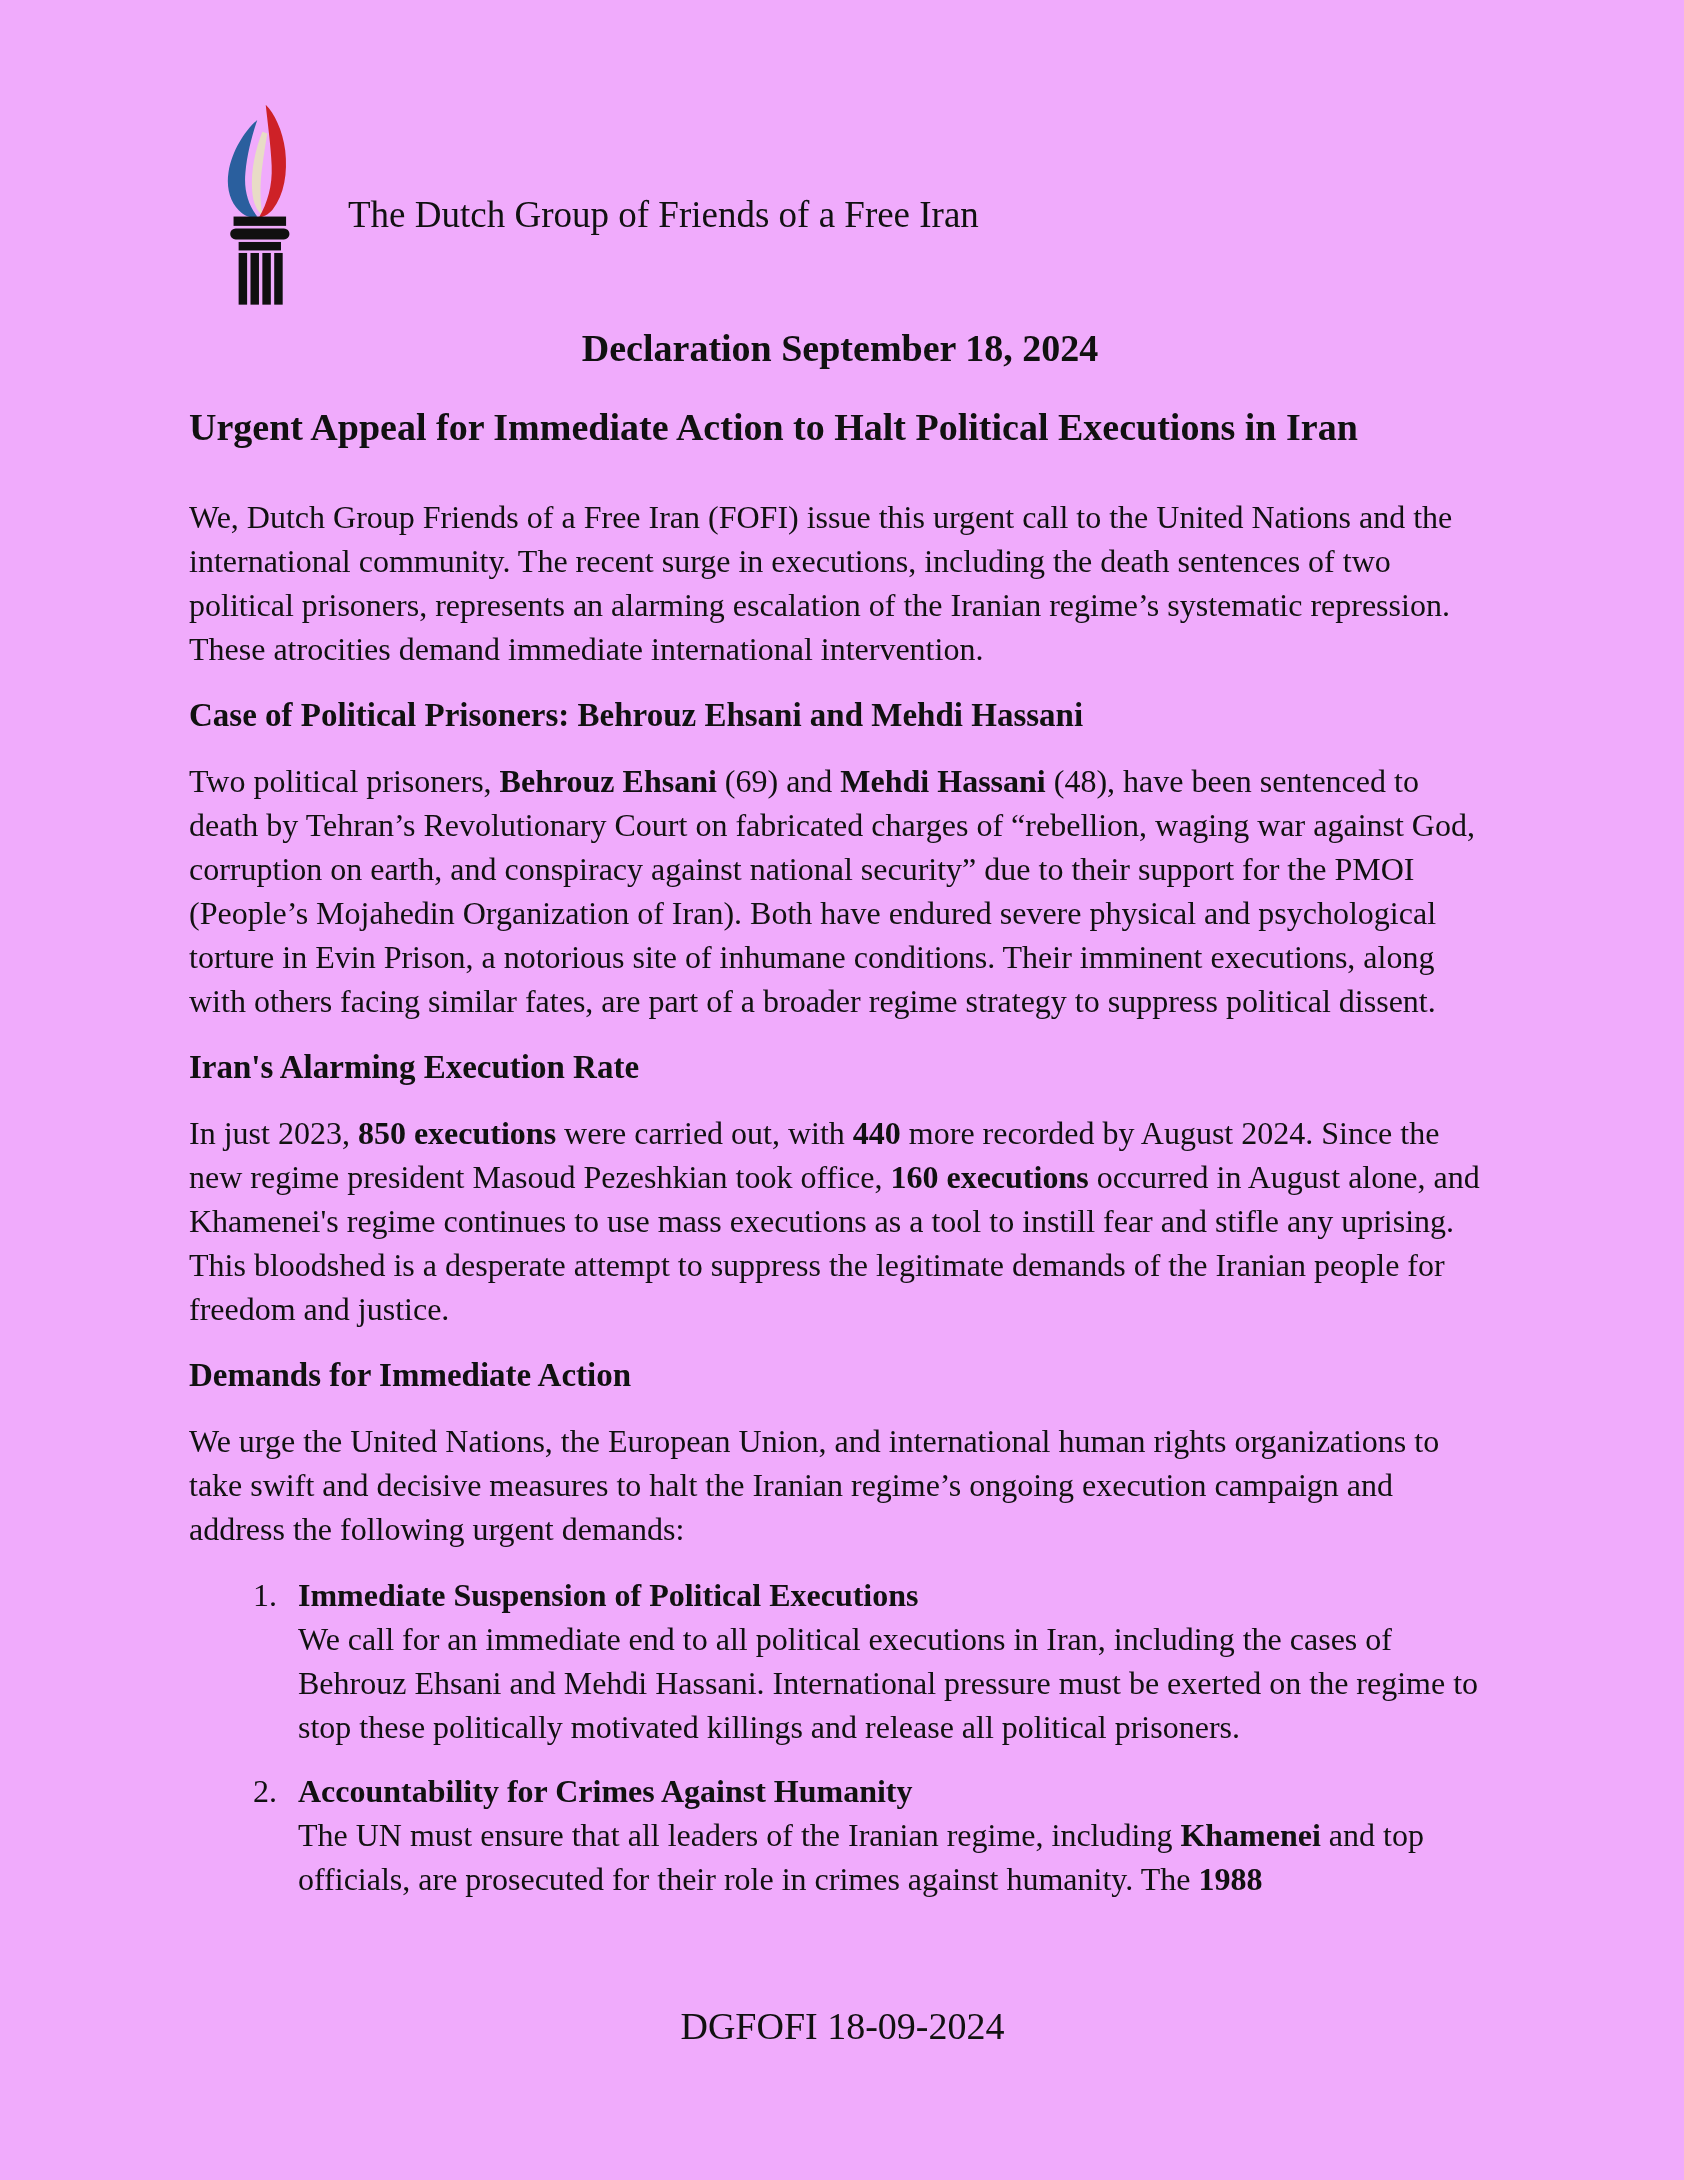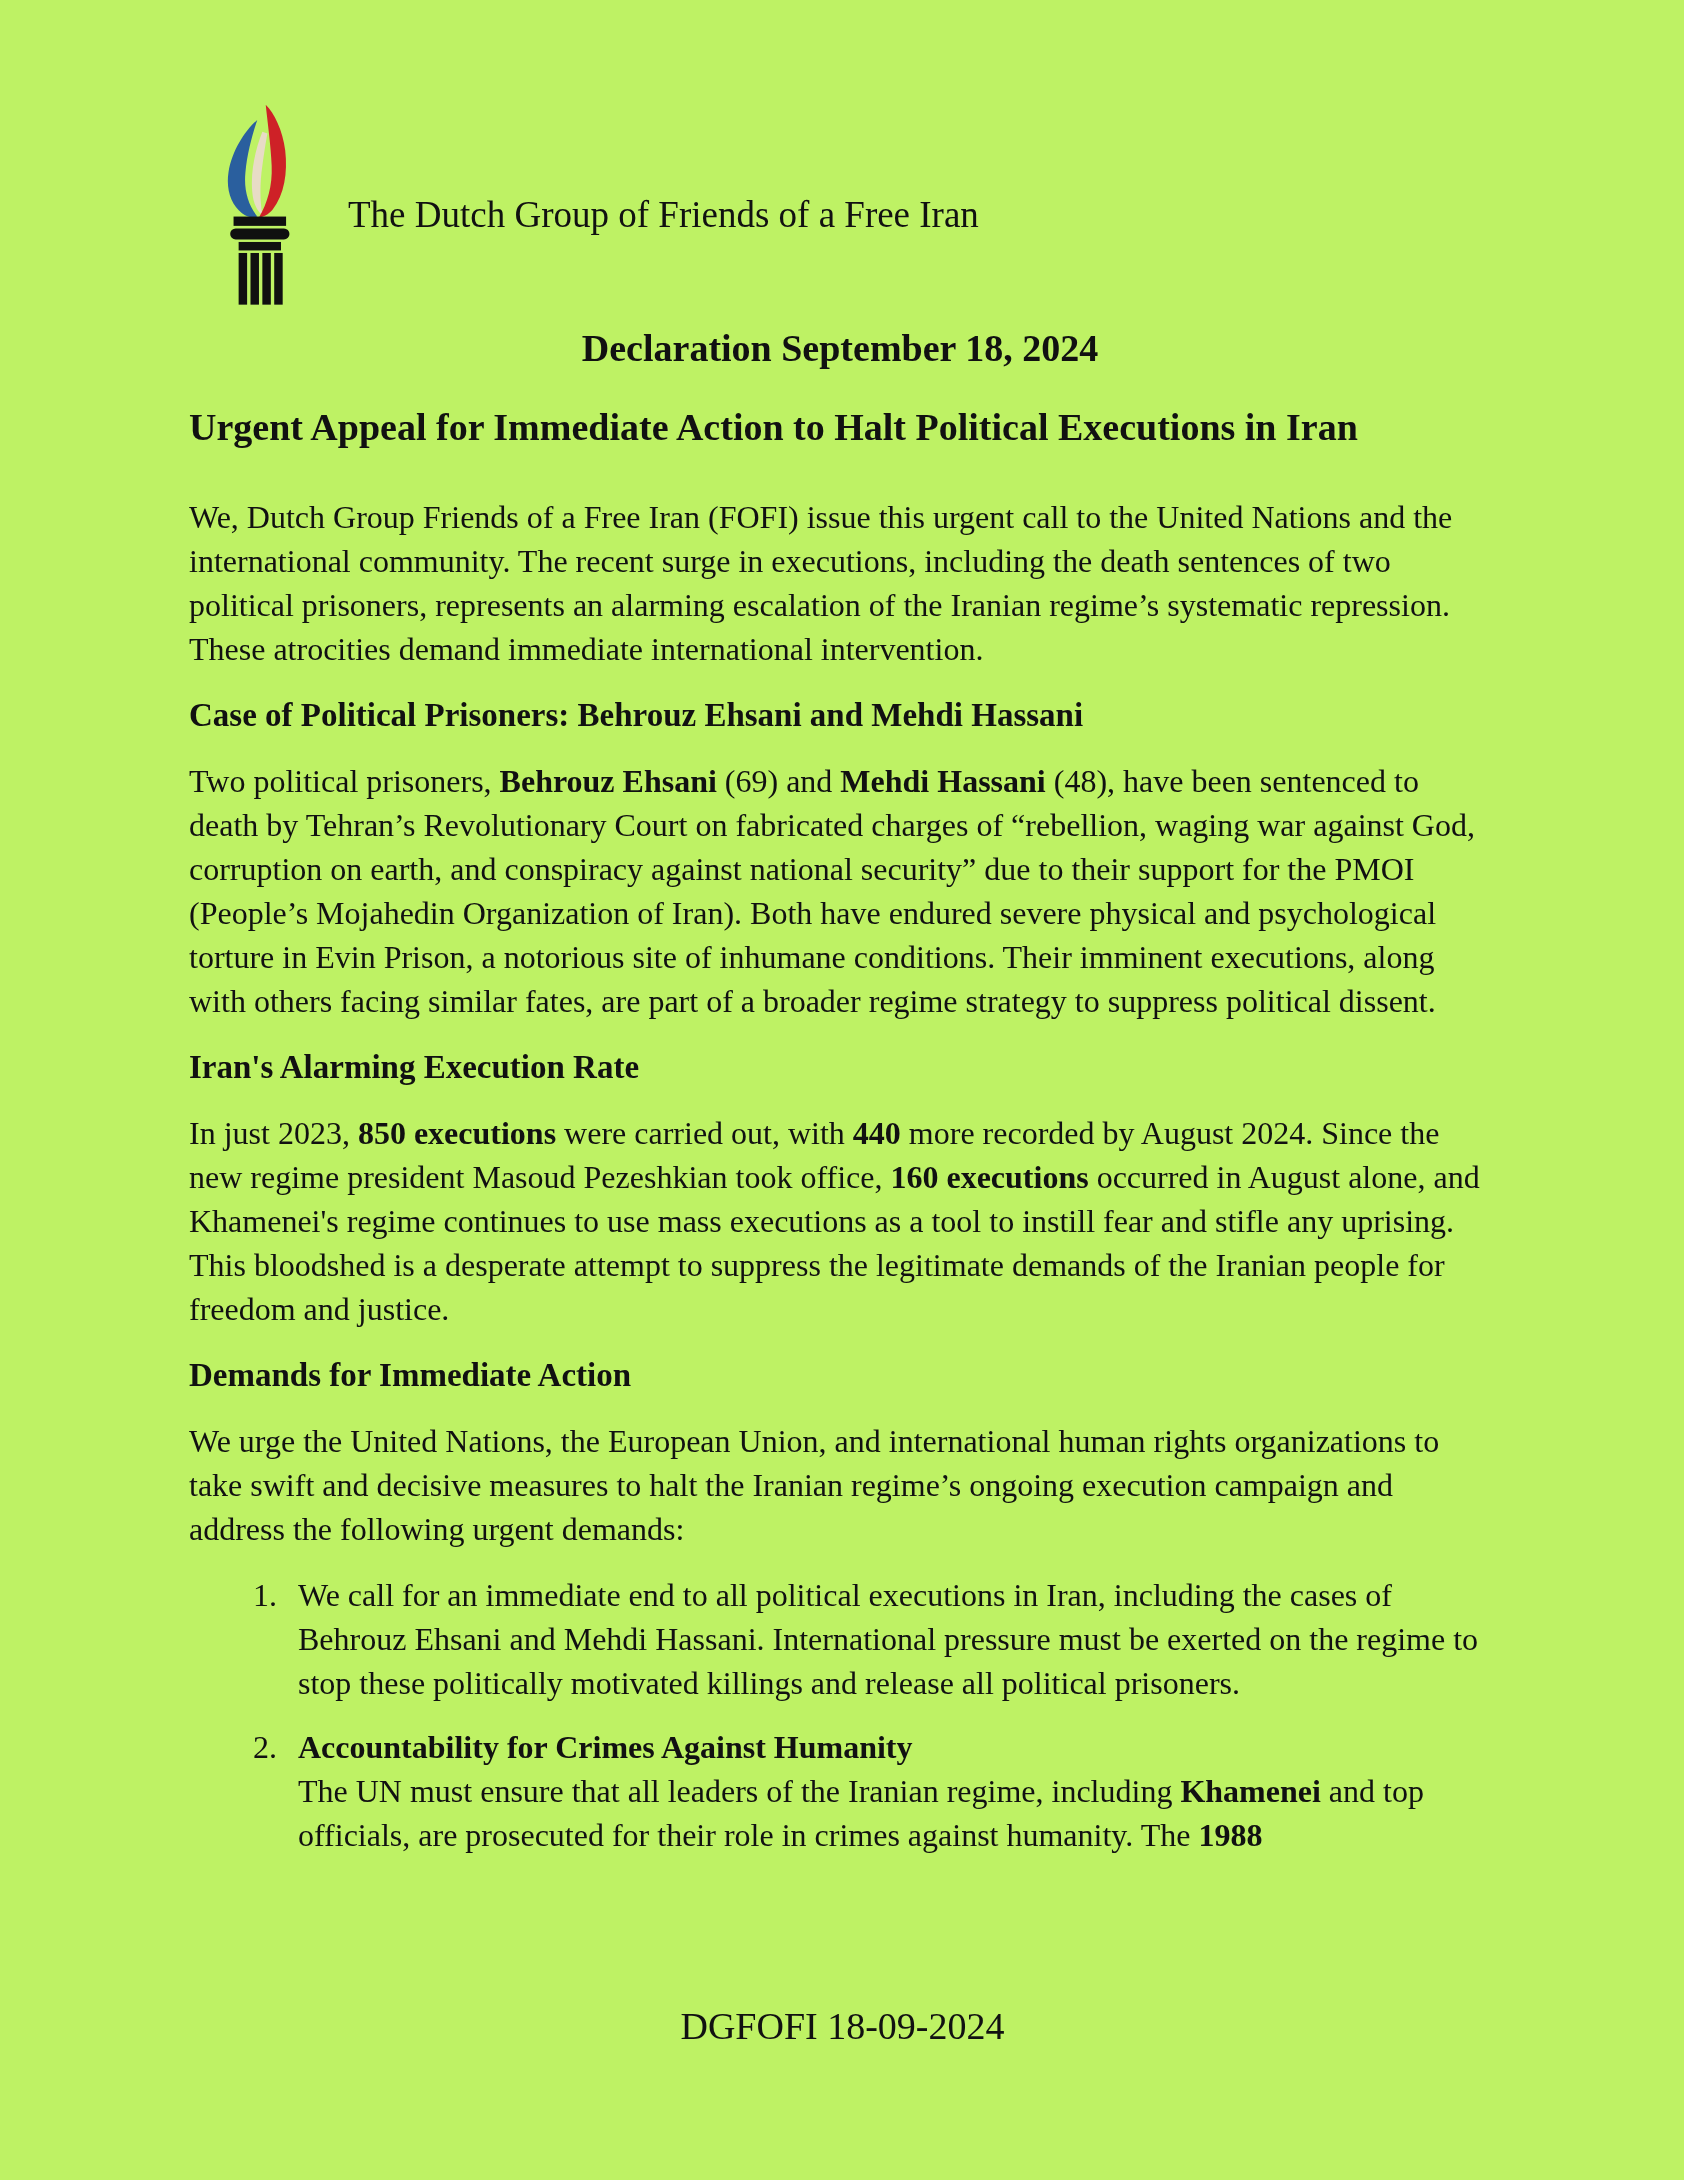--- a/index.html
+++ b/index.html
@@ -1,18 +1,18 @@
 <!DOCTYPE html>
 <html style="font-size:13.6px"><head>
 <meta charset="utf-8">
 <style>
   html,body{margin:0;padding:0;}
   body{width:1685px;height:2181px;background:#ffffff;}
   .page{
-    position:relative;width:1685px;height:2181px;background:#bef264;
+    position:relative;width:1685px;height:2181px;background:#f0abfc;
     color:#111111;font-family:"Liberation Serif","DejaVu Serif",serif;
     overflow:hidden;
   }
   .letterhead{position:relative;height:307px;}
   .logo{position:absolute;left:220px;top:101px;width:72px;height:204px;}
   .org-name{position:absolute;left:348px;top:193px;font-size:37px;white-space:nowrap;}
   .content{padding:0 194px 0 189px;}
   .doc-title{font-size:38px;font-weight:bold;text-align:center;line-height:48px;margin:17px 0 0;}
   .doc-subtitle{font-size:38px;font-weight:bold;text-align:left;line-height:48px;margin:31px 0 0;}
   .content p{font-size:32px;line-height:44px;margin:0 0 22px;}
@@ -60,20 +60,21 @@
 
     <h2>Iran's Alarming Execution Rate</h2>
     <p><span>In just 2023, </span><b>850 executions</b><span> were carried out, with </span><b>440</b><span> more recorded by August 2024. Since the new regime president Masoud Pezeshkian took office, </span><b>160 executions</b><span> occurred in August alone, and Khamenei's regime continues to use mass executions as a tool to instill fear and stifle any uprising. This bloodshed is a desperate attempt to suppress the legitimate demands of the Iranian people for freedom and justice.</span></p>
 
     <h2>Demands for Immediate Action</h2>
     <p>We urge the United Nations, the European Union, and international human rights organizations to take swift and decisive measures to halt the Iranian regime’s ongoing execution campaign and address the following urgent demands:</p>
 
     <ol class="demands">
       <li>
         <span class="num">1.</span>
+        <span class="li-title">Immediate Suspension of Political Executions</span>
         <span><span>We call for an immediate end to all political executions in Iran, including the cases of Behrouz Ehsani and Mehdi Hassani. International pressure must be exerted on the regime to stop these politically motivated killings and release all political prisoners.</span></span>
       </li>
       <li>
         <span class="num">2.</span>
         <span class="li-title">Accountability for Crimes Against Humanity</span>
         <span><span>The UN must ensure that all leaders of the Iranian regime, including </span><b>Khamenei</b><span> and top officials, are prosecuted for their role in crimes against humanity. The </span><b>1988</b></span>
       </li>
     </ol>
 
   </div>

